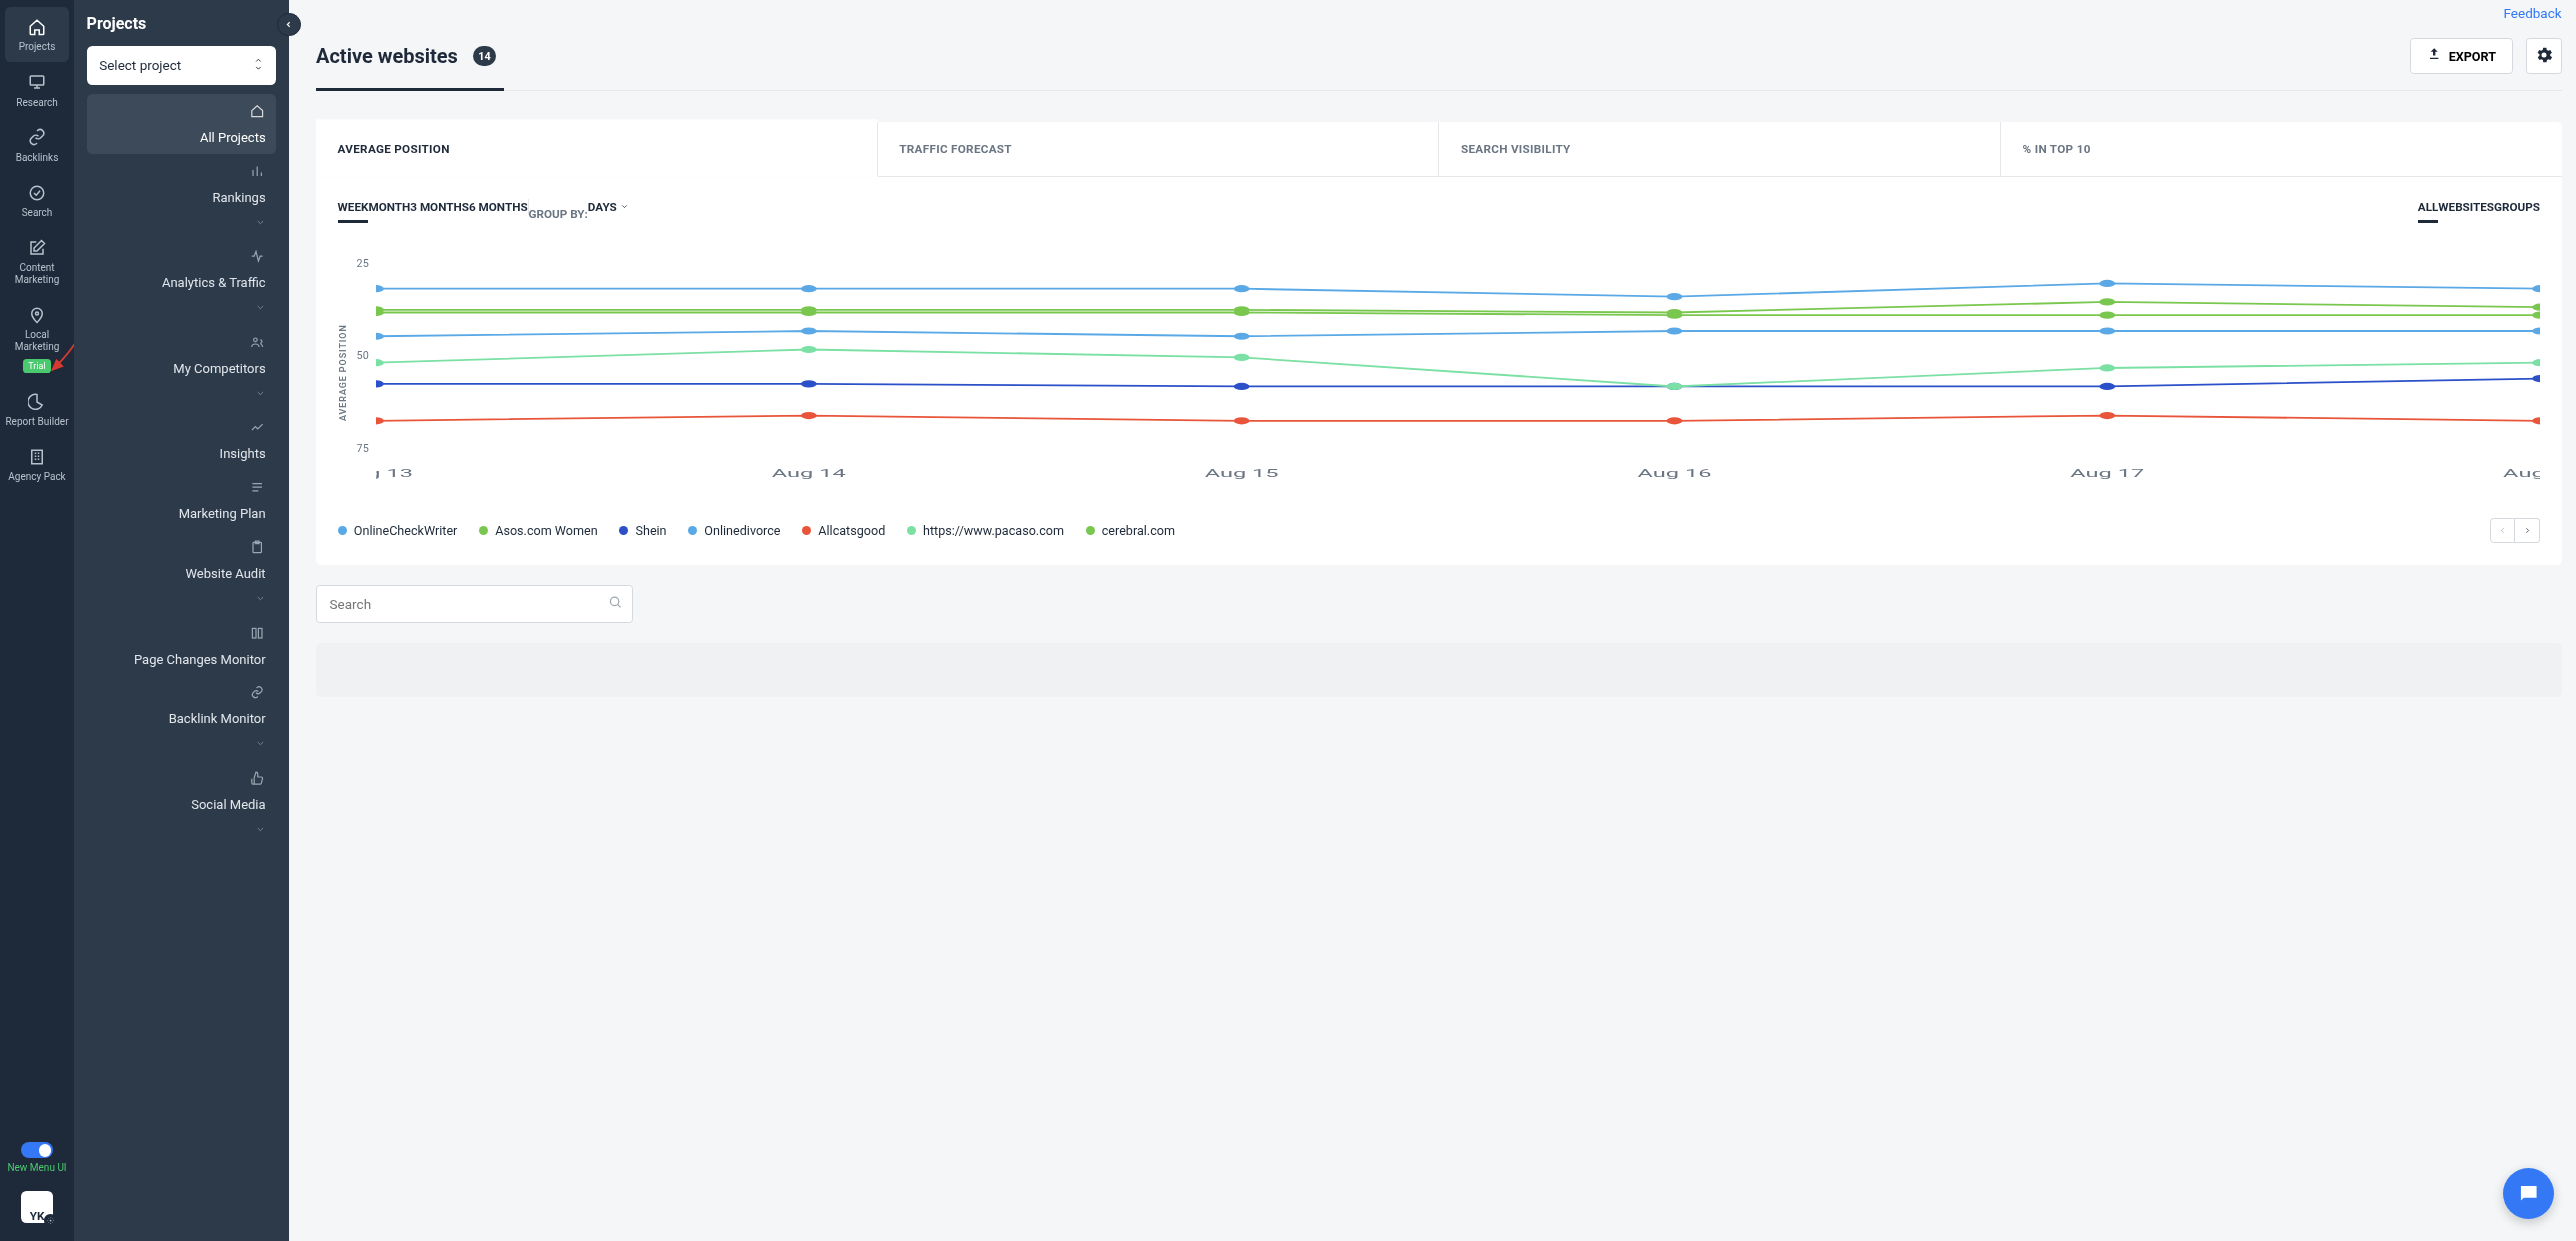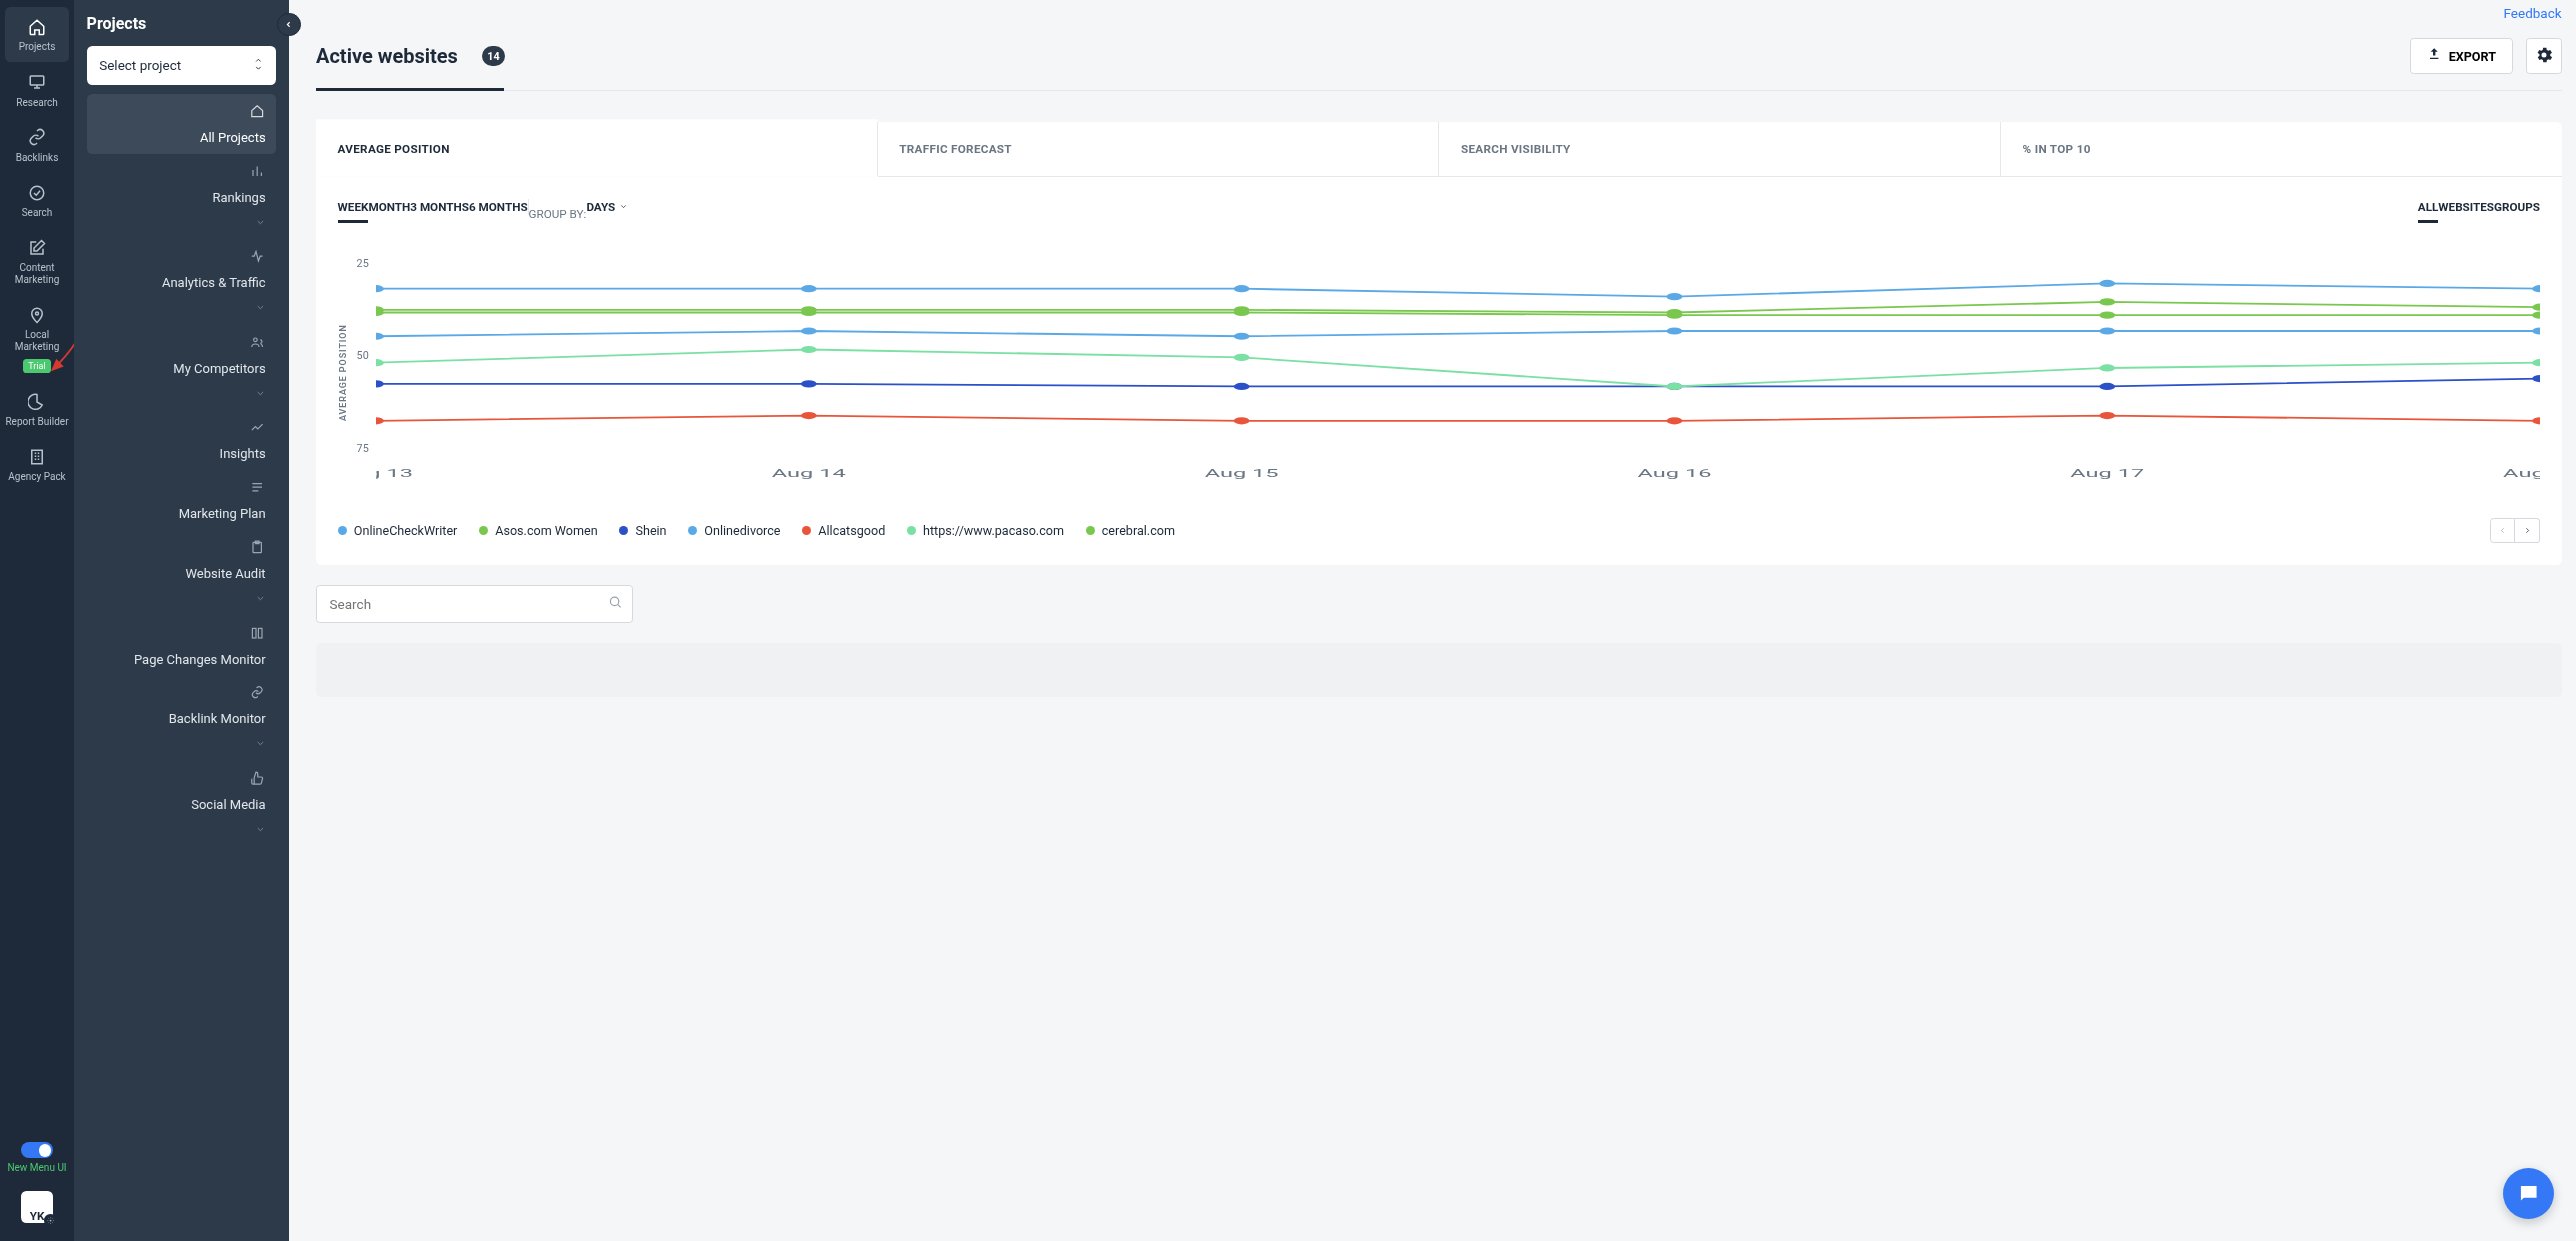--- a/index.html
+++ b/index.html
@@ -49,21 +49,21 @@
 .collapse-handle {
   position:absolute; top:12.6px; right:-11.7px; width:23.5px; height:23.5px;
   background:#2d3a4a; border:0.9px solid #1e2a3a; border-radius:50%;
   display:flex; align-items:center; justify-content:center; cursor:pointer; z-index:5;
 }
 
 
 .main { flex:1; background:#f5f6f8; overflow:auto; position:relative; padding: 0 14.4px 0 27px; }
 .feedback { position:absolute; top:5.4px; right:14.4px; color:#3478f6; font-size:13.5px; cursor:pointer; }
 .topbar { display:flex; align-items:center; padding-top:38px; gap:12.6px; }
-.topbar h1 { font-size:20px; font-weight:700; color:#1e2a3a; display:flex; align-items:center; gap:24px; }
+.topbar h1 { font-size:20px; font-weight:700; color:#1e2a3a; display:flex; align-items:center; gap:15px; }
 .count-badge { background:#2d3a4a; color:#fff; border-radius:10px; min-width:20px; height:20px; display:flex; align-items:center; justify-content:center; font-size:10.8px; padding:0 5.4px; }
 .topbar-spacer { flex:1; }
 .btn-outline { background:#fff; border:0.9px solid #d5d9dd; border-radius:3.6px; height:36px; padding:0 16px; font-size:12.6px; font-weight:700; display:flex; align-items:center; gap:7.2px; cursor:pointer; }
 .btn-icon { background:#fff; border:0.9px solid #d5d9dd; border-radius:3.6px; width:36px; height:36px; display:flex; align-items:center; justify-content:center; cursor:pointer; }
 .tab-underline { height:0.9px; background:#e5e7eb; margin-top:16px; position:relative; }
 .tab-underline::before { content:""; position:absolute; bottom:0; left:0; width:188px; height:2.7px; background:#1e2a3a; }
 
 .action-row { display:flex; gap:9px; margin-top:16px; }
 .btn-primary { background:#56b174; color:#fff; border:none; border-radius:3.6px; height:36px; padding:0 16px; font-size:11.7px; font-weight:700; display:flex; align-items:center; gap:7.2px; cursor:pointer; }
 .btn-dark { background:#2d3a4a; color:#fff; border:none; border-radius:3.6px; height:36px; padding:0 16px; font-size:11.7px; font-weight:700; display:flex; align-items:center; gap:9px; cursor:pointer; }
@@ -72,21 +72,21 @@
 .metric-tabs { display:flex; border-bottom:0.9px solid #e5e7eb; }
 .metric-tab { flex:1; padding:20px 21.6px; font-size:11.7px; font-weight:700; color:#6b7684; border-right:0.9px solid #e5e7eb; cursor:pointer; letter-spacing:0.3px; }
 .metric-tab:last-child { border-right:none; }
 .metric-tab.active { background:#fff; color:#1e2a3a; box-shadow: 0 -2.7px 0 #fff, 0 0.9px 0 #fff; }
 
 .chart-controls { display:flex; align-items:center; padding:16px 21.6px 0 21.6px; font-size:11.7px; font-weight:700; }
 .chart-controls .range { cursor:pointer; color:#1e2a3a; }
 .chart-controls .range.active { position:relative; }
 .chart-controls .range.active::after { content:""; position:absolute; bottom:-9px; left:0; right:0; height:2.7px; background:#1e2a3a; }
 .chart-controls .sep { width:0.9px; height:16px; background:#e5e7eb; }
-.group-by-label { font-weight:400; color:#6b7684;margin-top:14px; }
+.group-by-label { font-weight:700; color:#6b7684;margin-top:14px; }
 .chart-controls .spacer { flex:1; }
 .filter.active { position:relative; }
 .filter.active::after { content:""; position:absolute; bottom:-9px; left:0; right:0; height:2.7px; background:#1e2a3a; }
 
 .chart-wrap { padding:36px 21.6px 14.4px 21.6px; display:flex; }
 .y-axis-label { writing-mode:vertical-rl; transform:rotate(180deg); font-size:9px; color:#6b7684; letter-spacing:0.9px; font-weight:600; text-align:center; }
 .y-ticks { display:flex; flex-direction:column; justify-content:space-between; font-size:10.8px; color:#6b7684; padding:0 7.2px 0 9px; }
 .plot { flex:1; position:relative; }
 
 .legend { display:flex; flex-wrap:wrap; gap:21.6px; padding:16px 21.6px 21.6px 21.6px; align-items:center; }

